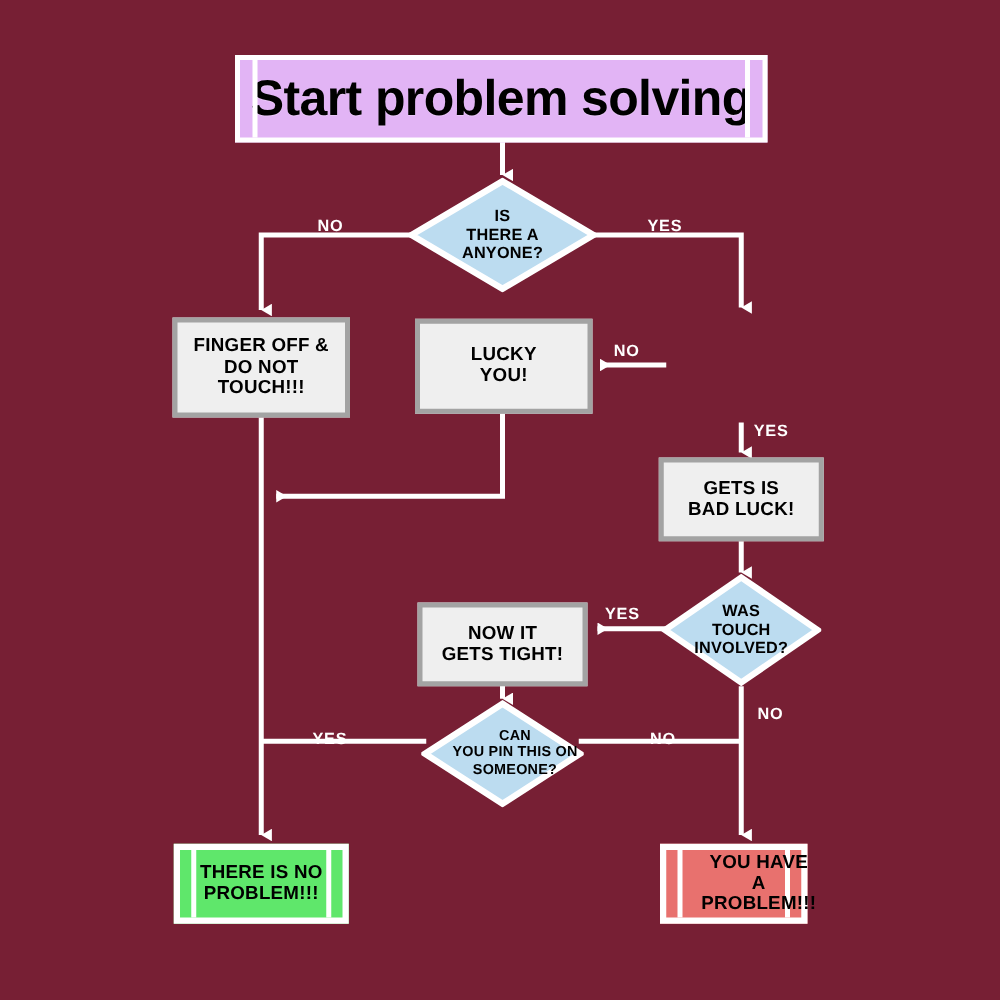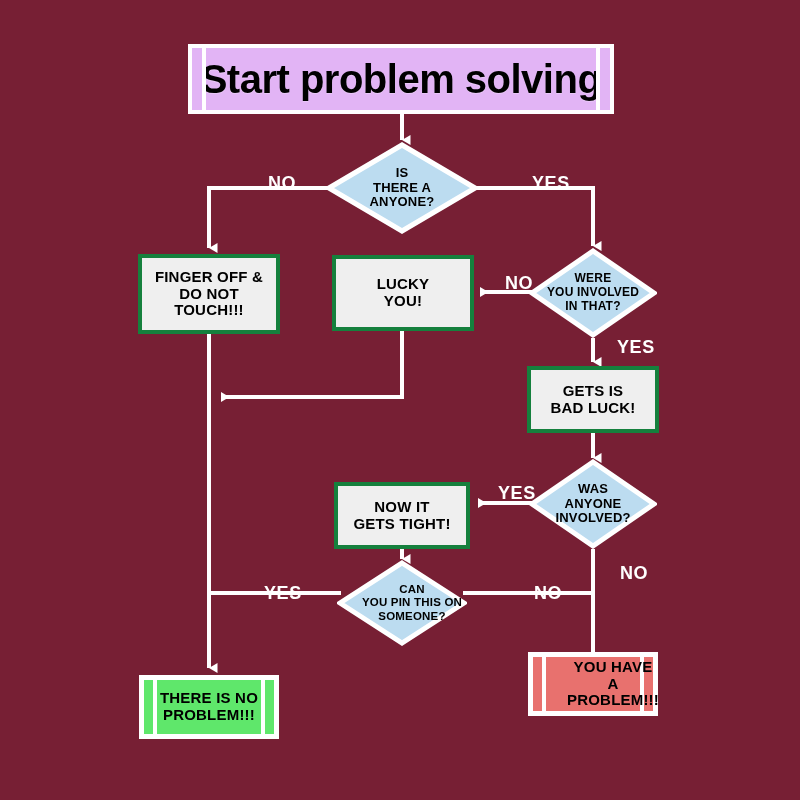--- a/index.html
+++ b/index.html
@@ -46,21 +46,21 @@
     top: 0;
     bottom: 0;
     width: 4px;
     background: #FFFFFF;
   }
   .banner .stripe.left  { left: 10px; }
   .banner .stripe.right { right: 10px; }
 
   
   .proc {
-    border: 4px solid #15803d;
+    border: 4px solid #a3a3a3;
     background: #EFEFEF;
     font-size: 15px;
   }
 
   
   .term {
     border: 5px solid #FFFFFF;
     font-size: 15px;
   }
   .term .stripe {
@@ -94,24 +94,23 @@
     text-align: center;
     line-height: 1.15;
     white-space: pre-line;
   }
 
   
   .elabel {
     position: absolute;
     color: #FFFFFF;
     font-weight: bold;
-    font-size: 18px;
+    font-size: 13px;
     letter-spacing: 0.6px;
     white-space: nowrap;
-    margin-left: 14px;
   }
 </style>
 </head>
 <body>
 
 <div id="chart">
 
   <svg id="edges" viewBox="0 0 800 800" xmlns="http://www.w3.org/2000/svg">
     <defs>
       <marker id="ah-down" markerWidth="10" markerHeight="9" refX="5" refY="8.5" orient="auto" markerUnits="userSpaceOnUse">
@@ -170,40 +169,32 @@
     <span>FINGER OFF &amp;
 DO NOT
 TOUCH!!!</span>
   </div>
 
   <div class="node proc" style="left:332px; top:255px; width:142px; height:76px;">
     <span>LUCKY
 YOU!</span>
   </div>
 
-  <div class="node decision" style="left:529px; top:248px; width:128px; height:90px;">
-    <svg class="dia" viewBox="0 0 128 90" preserveAspectRatio="none">
-      <polygon points="64,3 125,45 64,87 3,45" fill="#BCDCF0" stroke="#FFFFFF" stroke-width="5"></polygon>
-    </svg>
-    <span class="dlabel" style="font-size:12px;">WERE
-YOU INVOLVED
-IN THAT?</span>
-  </div>
 
   <div class="node proc" style="left:527px; top:366px; width:132px; height:67px;">
     <span>GETS IS
 BAD LUCK!</span>
   </div>
 
   <div class="node decision" style="left:529px; top:459px; width:128px; height:90px;">
     <svg class="dia" viewBox="0 0 128 90" preserveAspectRatio="none">
       <polygon points="64,3 125,45 64,87 3,45" fill="#BCDCF0" stroke="#FFFFFF" stroke-width="5"></polygon>
     </svg>
     <span class="dlabel">WAS
-ANYONE
+TOUCH
 INVOLVED?</span>
   </div>
 
   <div class="node proc" style="left:334px; top:470px; width:136px; height:67px;margin-top:12px;">
     <span>NOW IT
 GETS TIGHT!</span>
   </div>
 
   <div class="node decision" style="left:337px; top:560px; width:130px; height:86px;">
     <svg class="dia" viewBox="0 0 130 86" preserveAspectRatio="none">
@@ -214,21 +205,21 @@
 SOMEONE?</span>
   </div>
 
   <div class="node term green" style="left:139px; top:675px; width:140px; height:64px;">
     <span class="stripe left"></span>
     <span class="stripe right"></span>
     <span class="txt">THERE IS NO
 PROBLEM!!!</span>
   </div>
 
-  <div class="node term red" style="left:528px; top:652px; width:130px; height:64px;padding-left:40px;">
+  <div class="node term red" style="left:528px; top:675px; width:118px; height:64px;padding-left:40px;">
     <span class="stripe left"></span>
     <span class="stripe right"></span>
     <span class="txt">YOU HAVE A
 PROBLEM!!!</span>
   </div>
 
   <div class="elabel" style="left:254px; top:173px;">NO</div>
   <div class="elabel" style="left:518px; top:173px;">YES</div>
   <div class="elabel" style="left:491px; top:273px;">NO</div>
   <div class="elabel" style="left:603px; top:337px;">YES</div>

